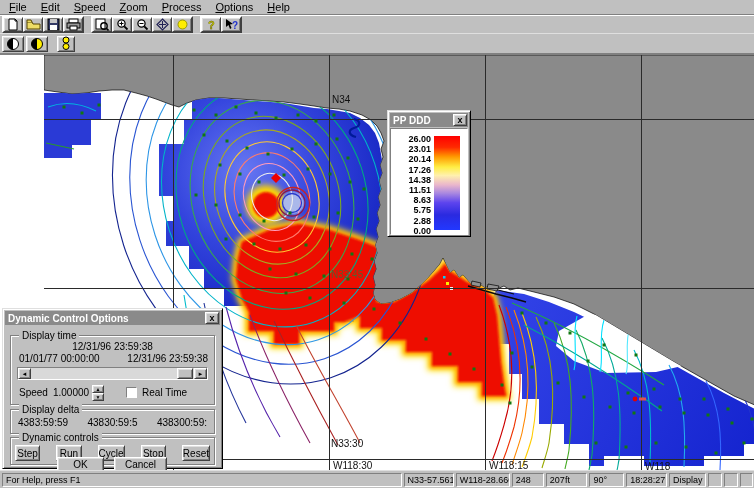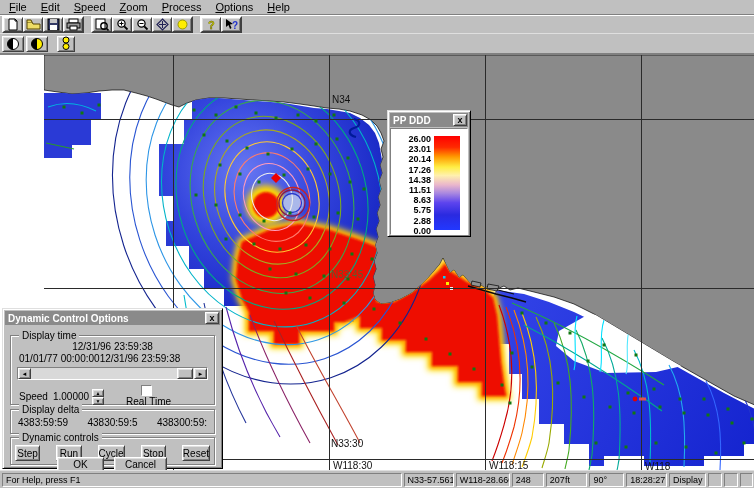--- a/index.html
+++ b/index.html
@@ -58,30 +58,30 @@
   .dlg-body { position:relative; height:143px; font-size:10px; color:#000; }
   .groupbox { position:absolute; left:5px; right:5px; border:1px solid #808080;
               box-shadow:1px 1px 0 #fff, inset 1px 1px 0 #fff; }
   .grouplabel { position:absolute; top:-6px; left:8px; background:#c0c0c0; padding:0 3px;
                 font-size:10px; }
   .g-time { top:10px; height:70px; }
   .g-delta { top:84px; height:25px; }
   .g-ctl { top:112px; height:28px; }
   .cur-time { position:absolute; top:5px; left:0; right:0; text-align:center; }
   .range-row { position:absolute; top:17px; left:8px; right:6px; display:flex;
-               justify-content:flex-start; }
+               justify-content:space-between; }
   .hscroll { position:absolute; top:31px; left:6px; right:6px; height:13px; background:#d9d9d9;
              border:1px solid; border-color:#808080 #fff #fff #808080; }
   .hs-arrow { position:absolute; top:0; width:13px; height:11px; font-size:6px; }
   .hs-left { left:0; } .hs-right { right:0; }
   .hs-thumb { position:absolute; top:0; right:14px; width:16px; height:11px; }
   .speed-row { position:absolute; top:49px; left:8px; right:8px; display:flex; align-items:center; }
   .spinner { width:12px; height:14px; margin-left:3px; display:flex; flex-direction:column; }
   .spin-b { flex:1; font-size:5px; }
-  .checkbox-wrap { display:flex; align-items:center; margin-left:22px;flex-direction:column; }
+  .checkbox-wrap { display:flex; align-items:center; margin-left:22px; }
   .checkbox { width:11px; height:11px; background:#fff; margin-right:5px;
               border:1px solid; border-color:#808080 #fff #fff #808080; }
   .delta-row { position:absolute; top:7px; left:7px; right:7px; display:flex;
                justify-content:space-between; }
   .ctl-row { position:absolute; top:7px; left:4px; right:4px; display:flex; gap:16px; }
   .ctl-row .btn { flex:1; height:16px; font-size:10px; }
   .ok-row { position:absolute; top:132px; left:0; right:0; height:15px; }
   .ok-btn { position:absolute; left:52px; width:47px; height:15px; font-size:10px; }
   .cancel-btn { position:absolute; left:109px; width:53px; height:15px; font-size:10px; }
 

